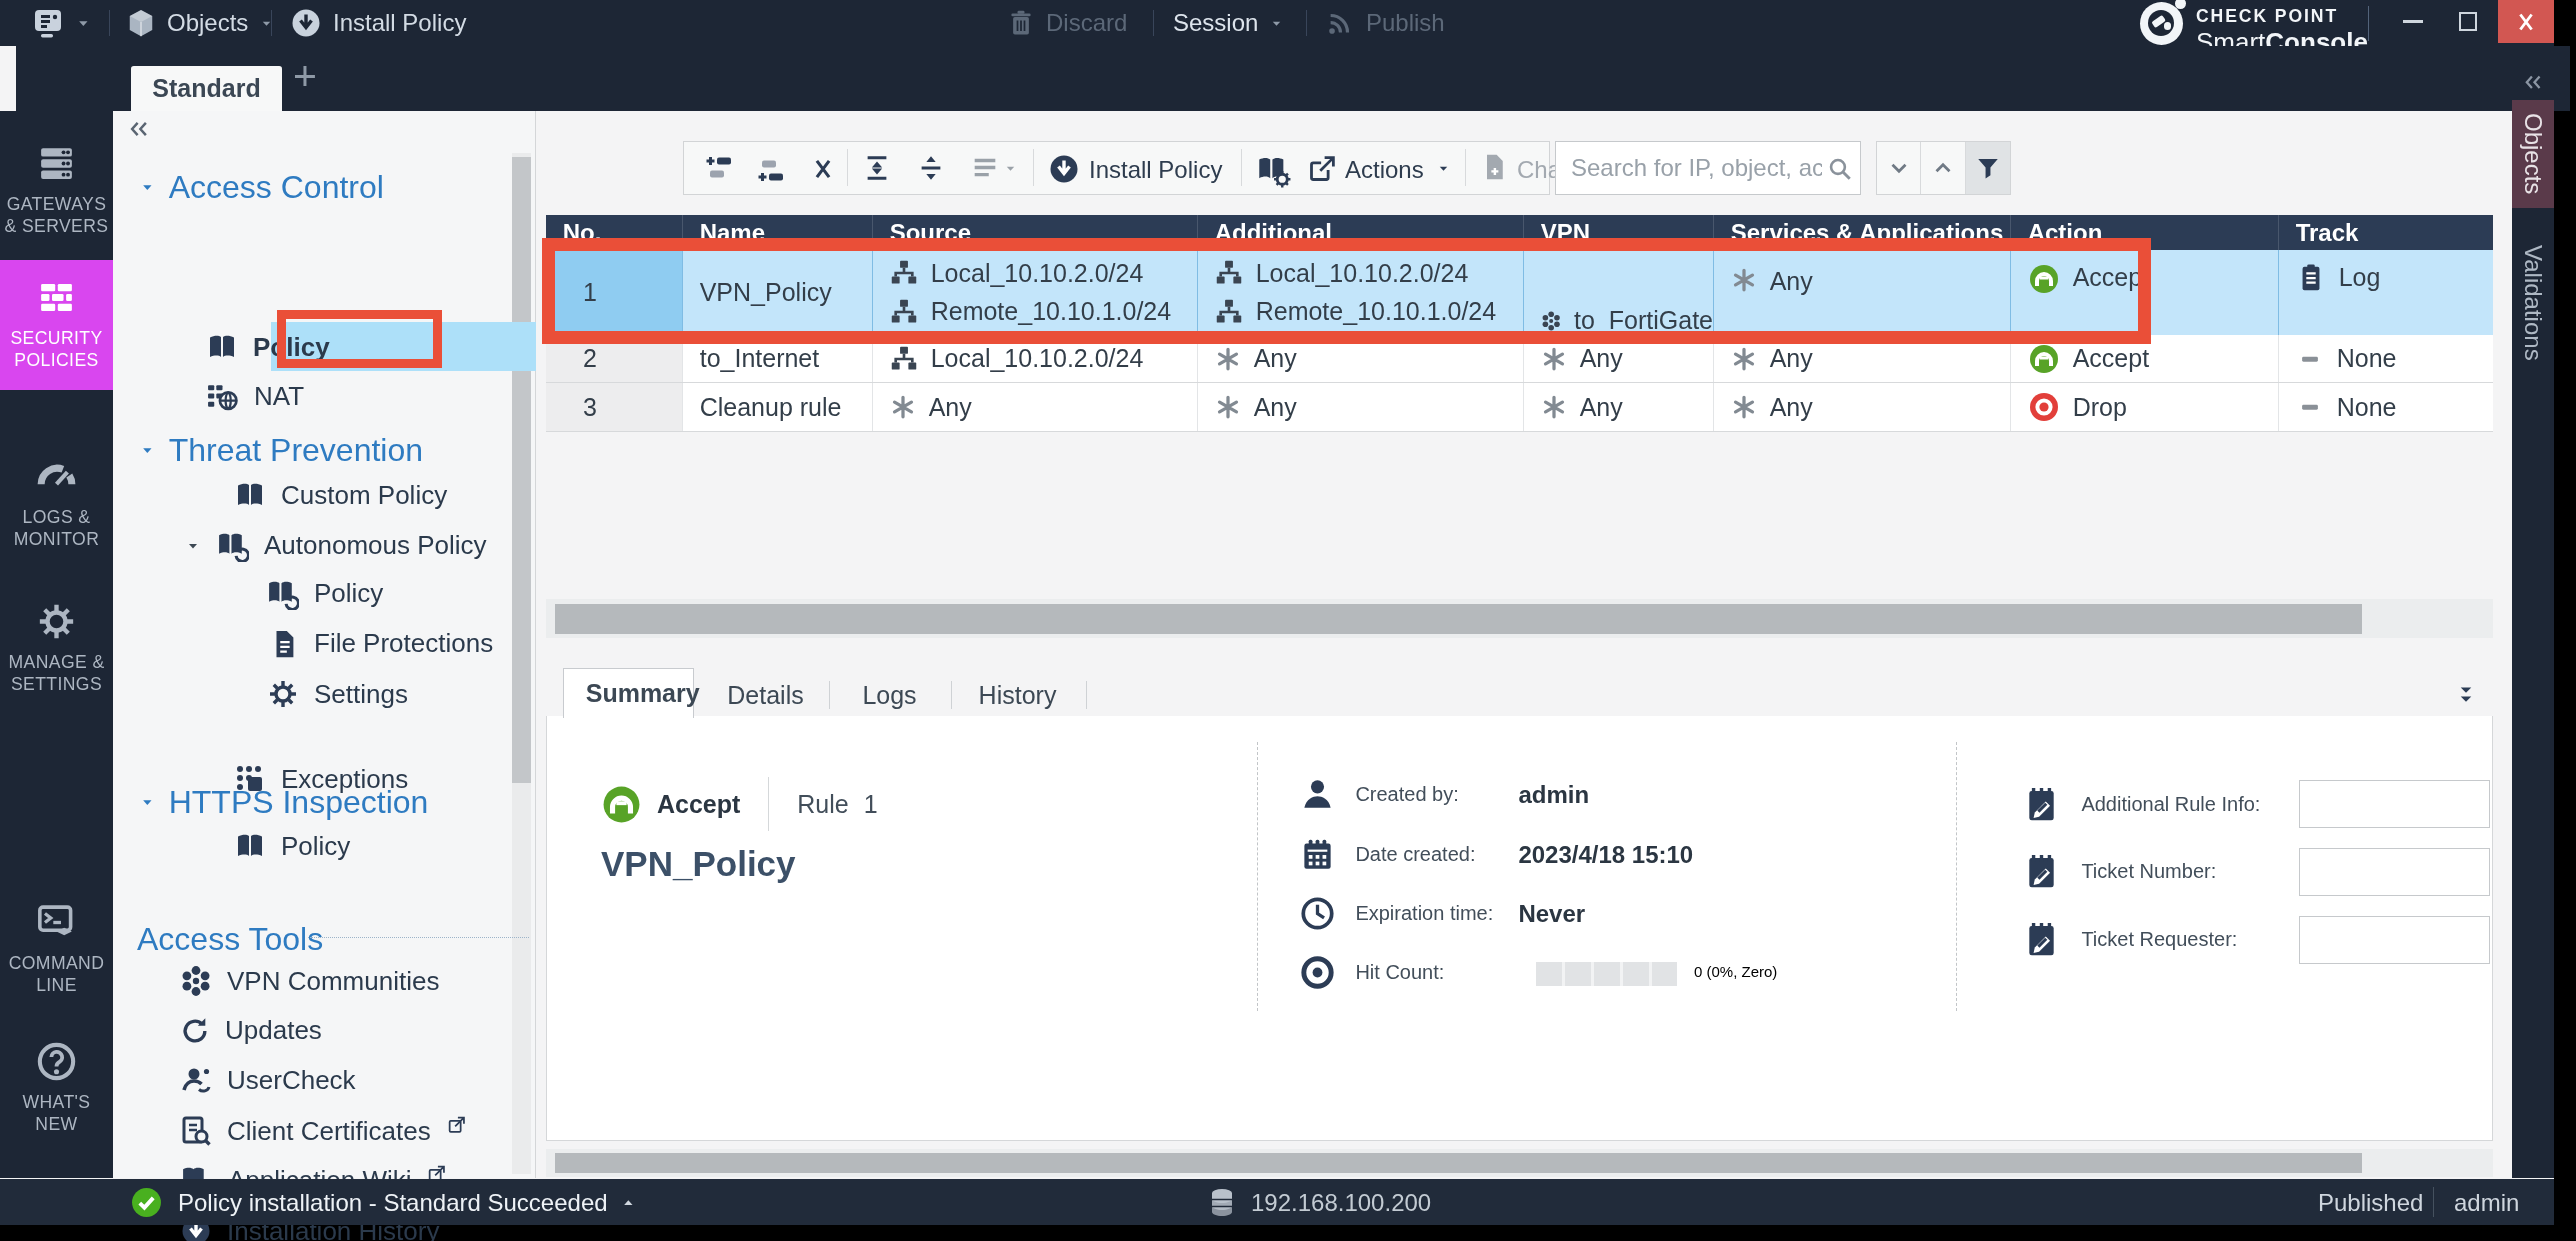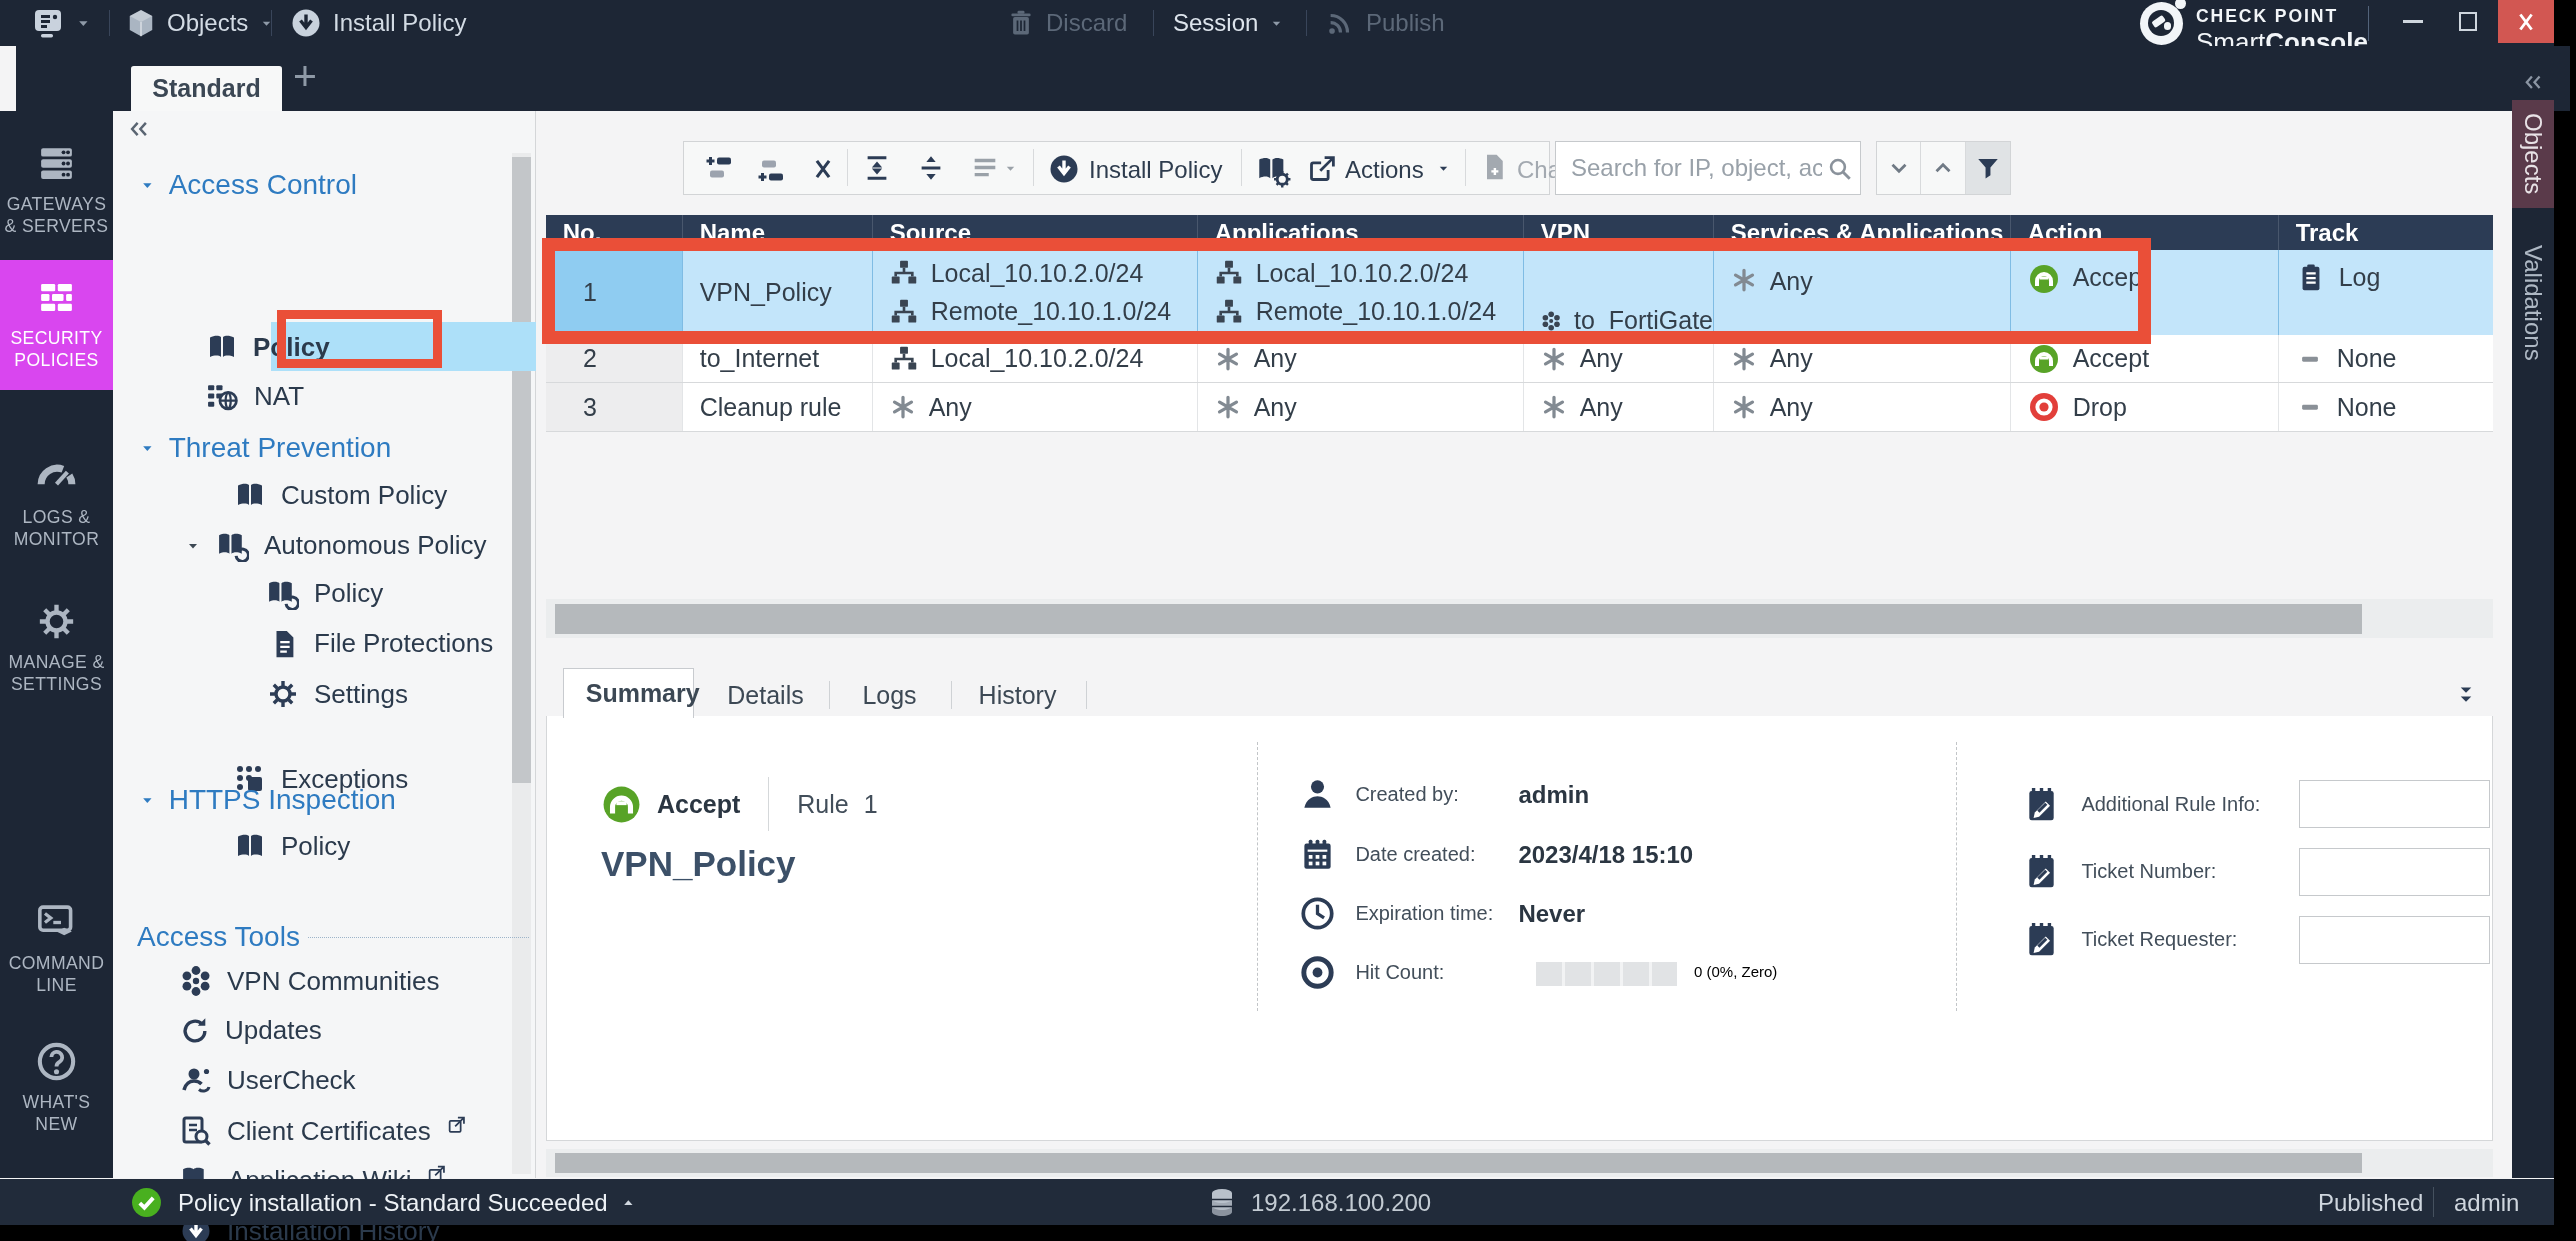--- a/index.html
+++ b/index.html
@@ -23,21 +23,21 @@
   #new-tab { left:277px; top:7.4px; font-size:41px; color:#8e99a6; font-weight:300; }
 
   
   #sidebar { left:0; top:111px; width:113px; height:1067px; background:#1d2635; }
   .sb-item { position:absolute; left:0; width:113px; display:flex; flex-direction:column; align-items:center; gap:9.3px; color:#adb6c2; }
   .sb-item .lbl { font-size:17.6px; letter-spacing:0.4px; text-align:center; line-height:22px; }
   .sb-active { background:#d946ef; color:#fff; }
 
   
   #navpanel { left:113px; top:111px; width:423px; height:1067px; background:#f5f6f7; border-right:0.9px solid #d4d6d8; }
-  .nav-sec { position:absolute; font-size:28px; color:#2e7bc1; display:flex; align-items:center; gap:13px; }
+  .nav-sec { position:absolute; font-size:32px; color:#2e7bc1; display:flex; align-items:center; gap:13px; }
   .nav-item { position:absolute; font-size:26px; color:#2b3a4c; display:flex; align-items:center; gap:15px; }
   .nav-item svg { color:#2c3c55; }
   #nav-scroll-track { left:399px; top:42px; width:18.6px; height:1021px; background:#eaebec; }
   #nav-scroll-thumb { left:399px; top:46px; width:18.6px; height:626px; background:#c3c6c9; }
 
   
   #main { left:536px; top:111px; width:1976px; height:1067px; background:#f4f4f5; }
 
   #toolbar-box { left:683px; top:141px; width:867px; height:54px; background:#f7f8f8; border:0.9px solid #d2d4d6; }
   .tbar-ic { position:absolute; top:11px; color:#2c3c55; }
@@ -732,21 +732,21 @@
           <use href="#s-funnel"></use>
         </svg>
       </div>
   </div>
 
   <div id="ruletable" class="abs">
     <div class="trow thead">
       <div class="cell c0">No.</div>
       <div class="cell c1">Name</div>
       <div class="cell c2">Source</div>
-      <div class="cell c3">Applications</div>
+      <div class="cell c3">Additional</div>
       <div class="cell c4">VPN</div>
       <div class="cell c5">Services &amp; Applications</div>
       <div class="cell c6">Action</div>
       <div class="cell c7" style="border-right:none">Track</div>
     </div>
 
     <div class="trow r-sel">
       <div class="cell c0 numpad">1</div>
       <div class="cell c1">VPN_Policy</div>
       <div class="cell c2">

